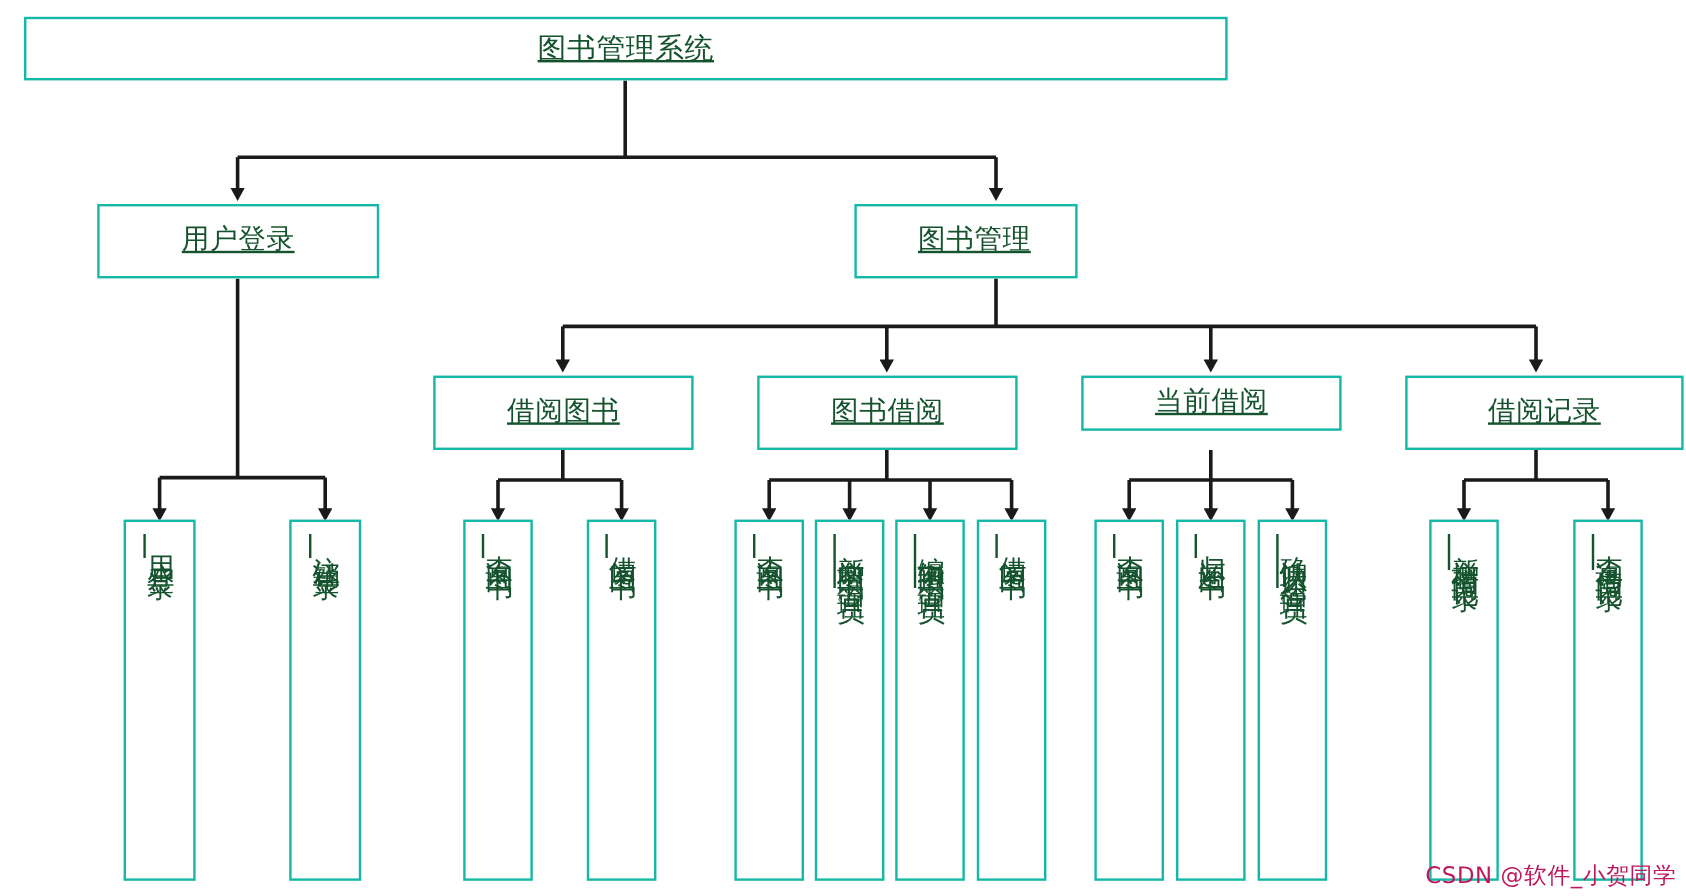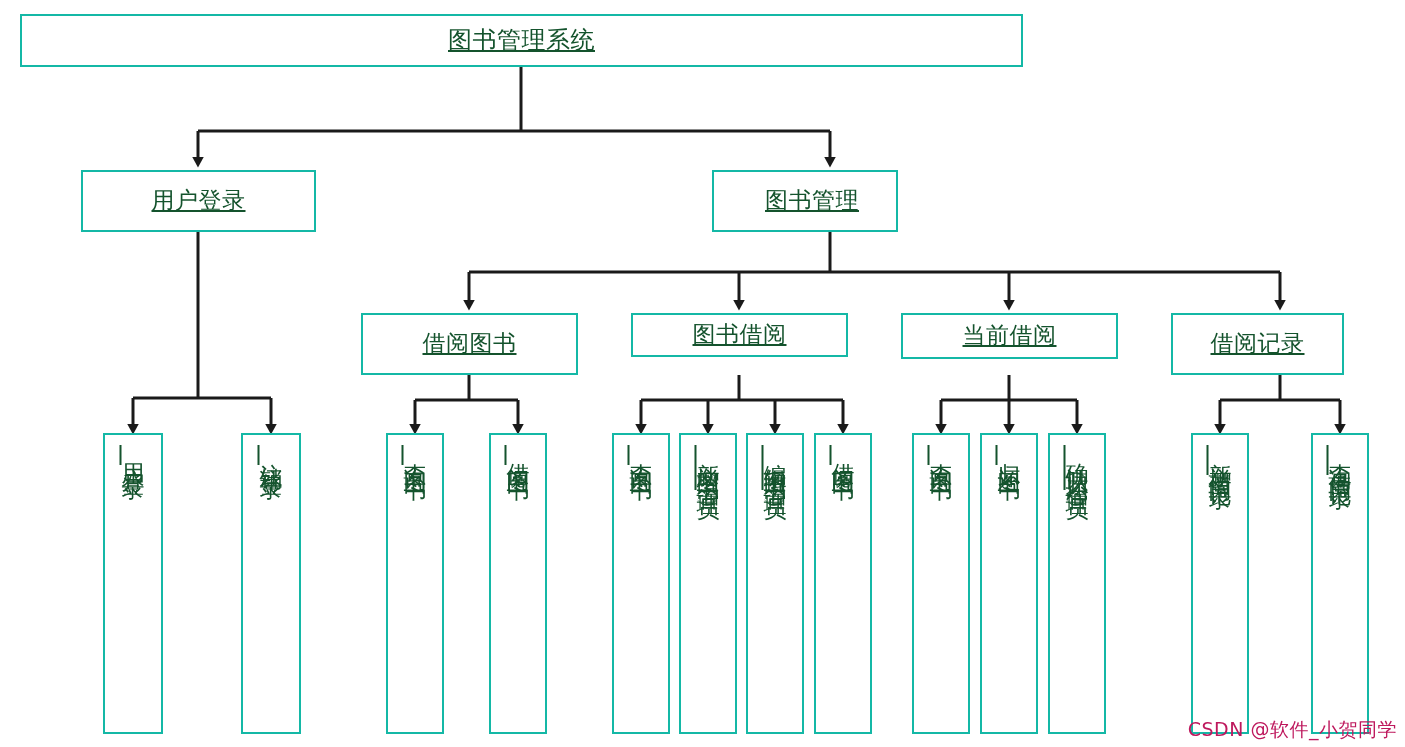--- a/index.html
+++ b/index.html
@@ -144,27 +144,27 @@
   <div class="node horiz" style="left:81px; top:170px; width:235px; height:62px;">
     <span>用户登录</span>
   </div>
   <div class="node horiz" style="left:712px; top:170px; width:186px; height:62px;padding-left:14px;">
     <span>图书管理</span>
   </div>
 
   <div class="node horiz" style="left:361px; top:313px; width:217px; height:62px;">
     <span>借阅图书</span>
   </div>
-  <div class="node horiz" style="left:631px; top:313px; width:217px; height:44px;">
+  <div class="node horiz" style="left:631px; top:313px; width:217px; height:62px;">
     <span>图书借阅</span>
   </div>
   <div class="node horiz" style="left:901px; top:313px; width:217px; height:46px;">
     <span>当前借阅</span>
   </div>
-  <div class="node horiz" style="left:1171px; top:313px; width:173px; height:62px;">
+  <div class="node horiz" style="left:1171px; top:313px; width:232px; height:62px;">
     <span>借阅记录</span>
   </div>
 
   <div class="node leaf leaf-center" style="left:103px; top:433px; width:60px; height:301px;">
     <span class="vtext">用户登录</span>
   </div>
   <div class="node leaf leaf-center" style="left:241px; top:433px; width:60px; height:301px;">
     <span class="vtext">注销登录</span>
   </div>
 

